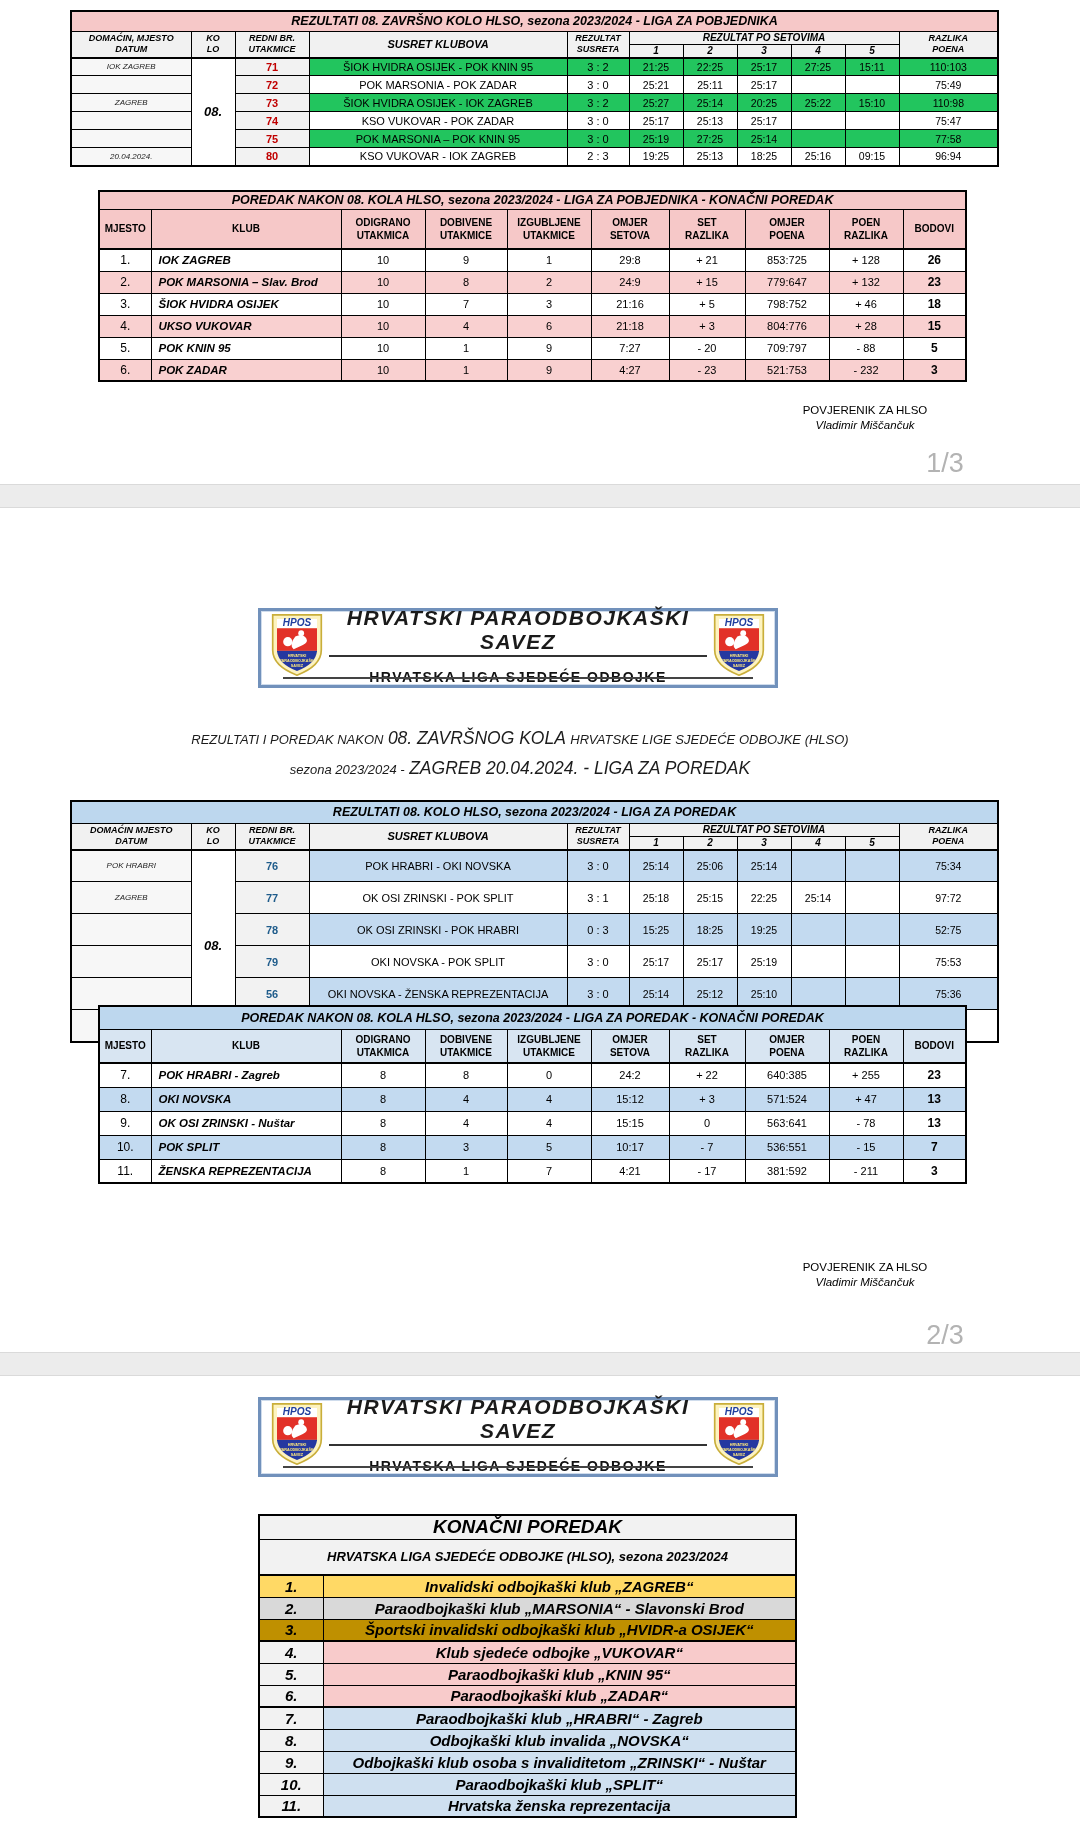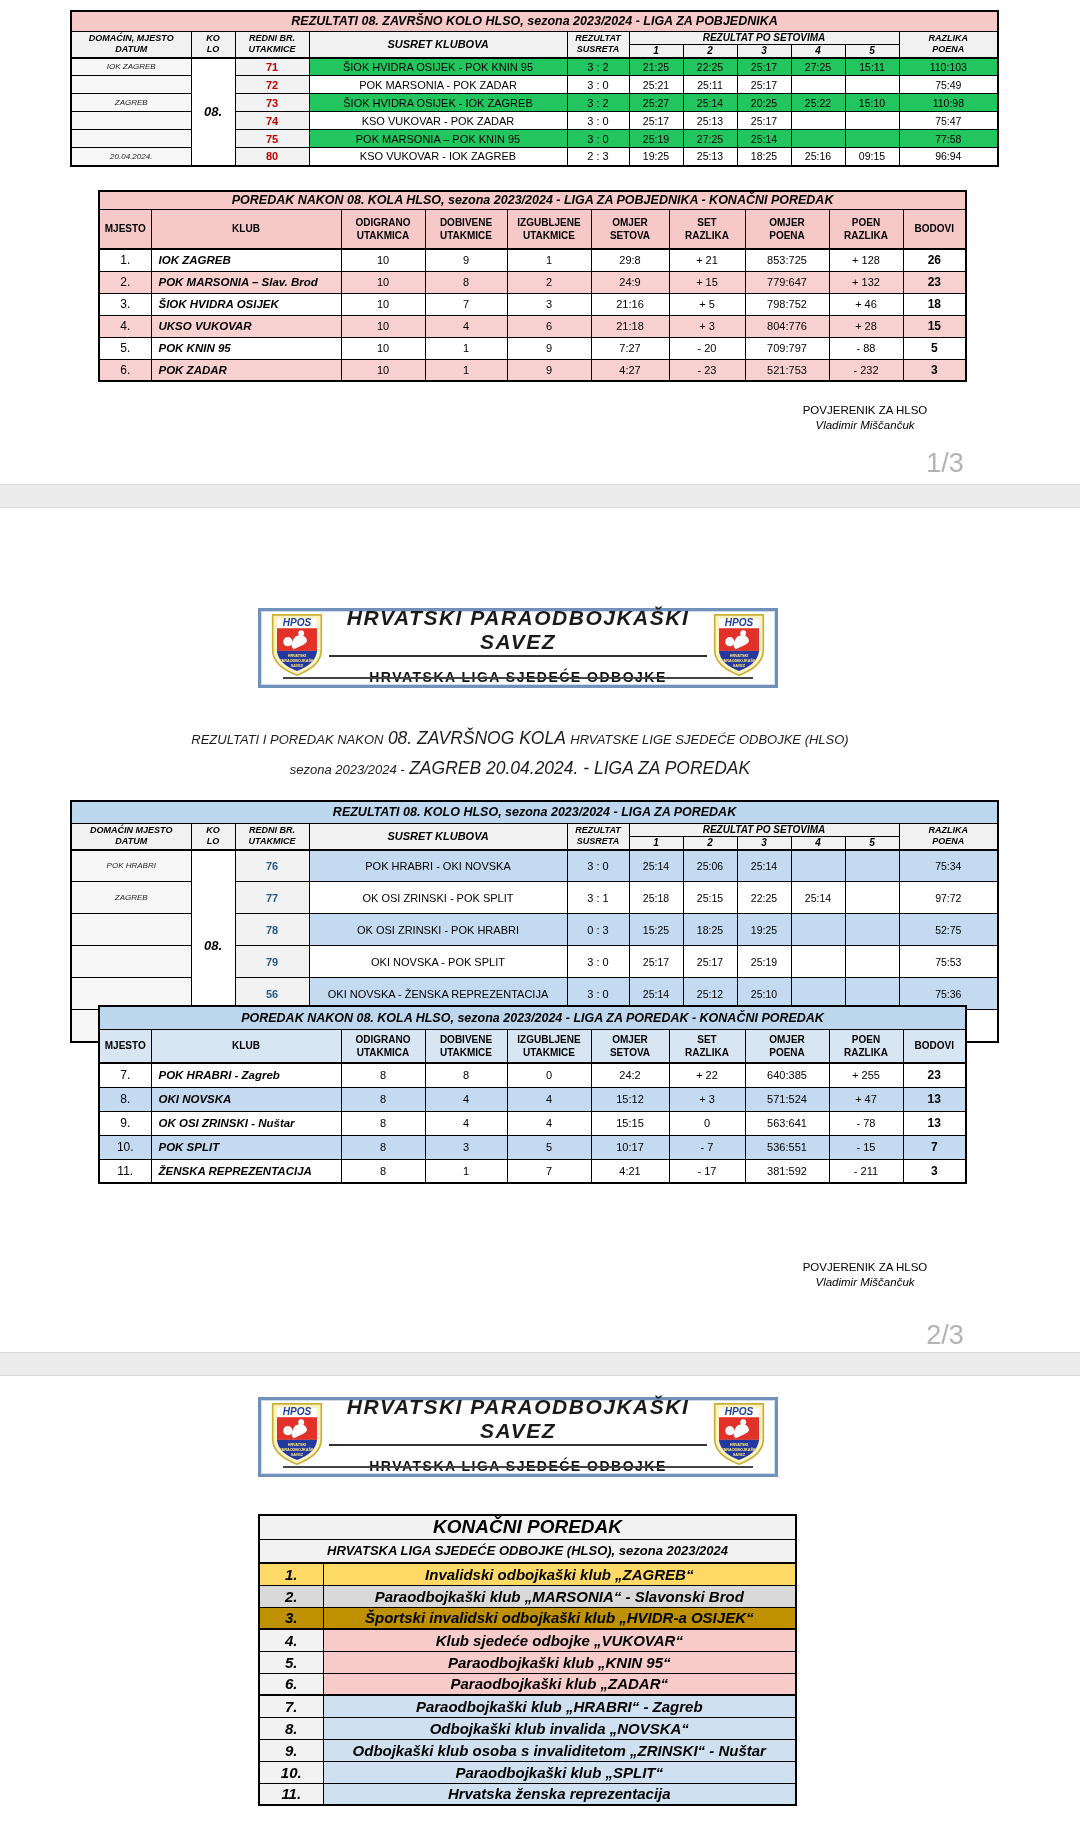--- a/index.html
+++ b/index.html
@@ -43,21 +43,21 @@
   .stab td{font-size:11px}
   .stab td.place{font-size:12px}
   .stab td.klub{text-align:left;padding-left:7px;font-weight:bold;font-style:italic;font-size:11.5px}
   .stab td.bod{font-weight:bold;font-size:12px}
   #t2 tr.shaded td{background:#f9d0d0}
   #t4 tr.shaded td{background:#c3daf0}
   
   #t5 th.big{font-size:19px;font-style:italic;background:#f2f2f2}
   #t5 th.sub{font-size:13px;font-style:italic;background:#f2f2f2}
   #t5 tr{height:22px}
-  #t5 .trow0{height:24px}#t5 .trow1{height:24px}
+  #t5 .trow0{height:24px}#t5 .trow1{height:36px}
   #t5 td{font-weight:bold;font-style:italic;font-size:15px}
   #t5 td.rank{background:#f2f2f2}
   #t5 tr.gold td{background:#ffd965}
   #t5 tr.silver td{background:#d9d9d9}
   #t5 tr.bronze td{background:#bf9000}
   #t5 tr.pink td.club{background:#f8cbcb}
   #t5 tr.blue td.club{background:#cfe0f0}
   #t5 tr.sep td{border-top:2px solid #000}
   
   .signature{position:absolute;left:760px;width:210px;text-align:center;font-size:11.5px;line-height:15px}

